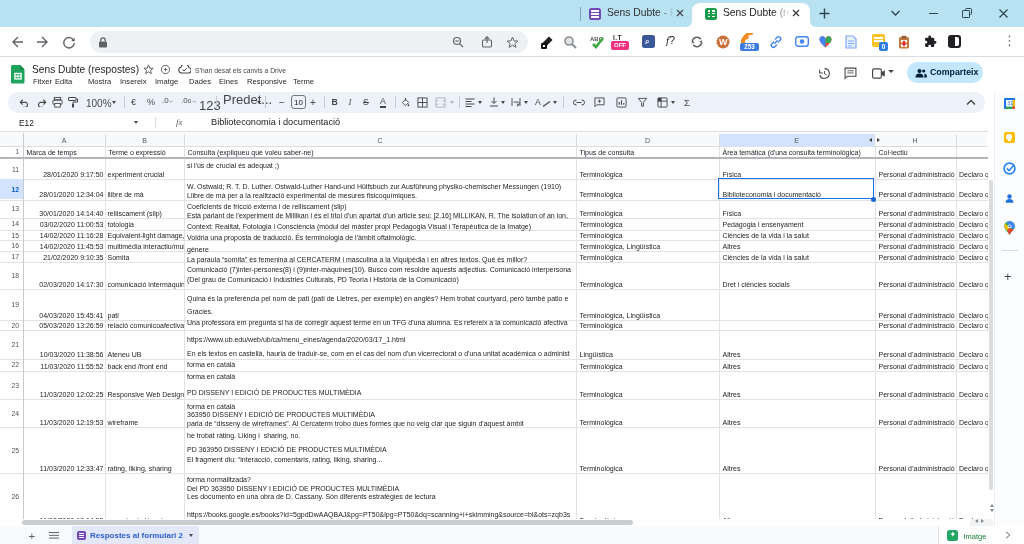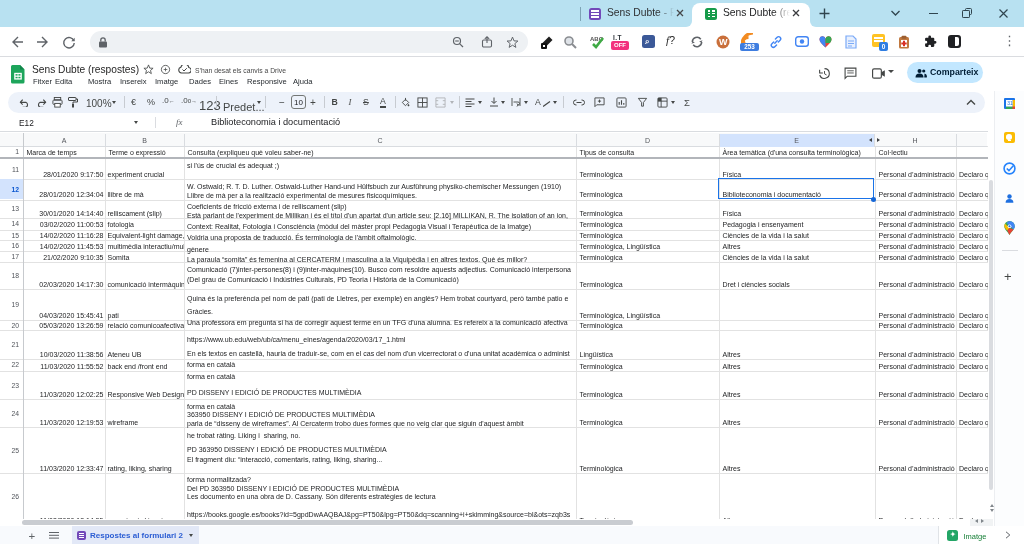--- a/index.html
+++ b/index.html
@@ -166,21 +166,21 @@
     </svg>
     <div class="abs" style="left:195px;top:9.5px;font-size:6.8px;color:#474747">S’han desat els canvis a Drive</div>
     <div class="mi" style="left:33px;top:19.5px">Fitxer</div>
     <div class="mi" style="left:55px;top:19.5px">Edita</div>
     <div class="mi" style="left:88px;top:19.5px">Mostra</div>
     <div class="mi" style="left:120px;top:19.5px">Insereix</div>
     <div class="mi" style="left:155px;top:19.5px">Imatge</div>
     <div class="mi" style="left:189px;top:19.5px">Dades</div>
     <div class="mi" style="left:219px;top:19.5px">Eines</div>
     <div class="mi" style="left:247px;top:19.5px">Responsive</div>
-    <div class="mi" style="left:293px;top:19.5px">Ajuda</div>
+    <div class="mi" style="left:293px;top:19.5px">Terme</div>
     <svg class="abs" style="left:818px;top:10px" width="13" height="13" viewBox="0 0 24 24">
       <path d="M12 3 a9 9 0 1 1 -8.7 11.7 M3 5 v6 h6" stroke="#444746" stroke-width="2" fill="none"></path>
       <path d="M12 7.5 v5 l3.8 2.2" stroke="#444746" stroke-width="1.8" fill="none"></path>
     </svg>
     <svg class="abs" style="left:844px;top:10px" width="13" height="13" viewBox="0 0 24 24">
       <path d="M2 2 H22 V17 H6 L2 21 Z" stroke="#444746" stroke-width="2" fill="none"></path>
       <path d="M6 7 h12 M6 11 h12" stroke="#444746" stroke-width="1.6"></path>
     </svg>
     <svg class="abs" style="left:872px;top:11px" width="14" height="11" viewBox="0 0 24 18">
       <rect x="1" y="1" width="15" height="16" rx="2.5" stroke="#444746" stroke-width="2" fill="none"></rect>
@@ -218,21 +218,21 @@
     </svg>
     <div class="abs" style="left:86px;top:7px;font-size:10px;color:#444746">100%</div>
     <div class="abs" style="left:112px;top:9.5px;width:0;height:0;border:2.8px solid transparent;border-top:3.6px solid #444746"></div>
     <div class="abs" style="left:124px;top:5px;width:1px;height:12px;background:#c7cbd1"></div>
     <div class="abs" style="left:131px;top:5.5px;font-size:9px;color:#444746">€</div>
     <div class="abs" style="left:147px;top:5.5px;font-size:9px;color:#444746">%</div>
     <div class="abs" style="left:162px;top:5px;font-size:8px;color:#444746">.0<span style="font-size:6px">←</span></div>
     <div class="abs" style="left:181px;top:5px;font-size:8px;color:#444746">.0<span style="font-size:6px">0→</span></div>
     <div class="abs" style="left:199px;top:6.5px;font-size:13px;color:#444746">123</div>
     <div class="abs" style="left:216px;top:5px;width:1px;height:12px;background:#c7cbd1"></div>
-    <div class="abs" style="left:223px;top:10px;font-size:11px;color:#444746">Predet...</div>
+    <div class="abs" style="left:223px;top:1px;font-size:13px;color:#444746">Predet...</div>
     <div class="abs" style="left:256.5px;top:9.5px;width:0;height:0;border:2.8px solid transparent;border-top:3.6px solid #444746"></div>
     <div class="abs" style="left:265px;top:5px;width:1px;height:12px;background:#c7cbd1"></div>
     <div class="abs" style="left:279px;top:5.5px;font-size:10px;color:#444746">−</div>
     <div class="abs" style="left:291px;top:3.5px;width:15px;height:14px;border:1px solid #747775;border-radius:3px;font-size:8px;color:#202124;text-align:center;line-height:14px">10</div>
     <div class="abs" style="left:310px;top:5.5px;font-size:10px;color:#444746">+</div>
     <div class="abs" style="left:324px;top:5px;width:1px;height:12px;background:#c7cbd1"></div>
     <div class="abs" style="left:331.5px;top:6px;font-size:8.7px;font-weight:bold;color:#444746">B</div>
     <div class="abs" style="left:348.5px;top:6px;font-size:8.7px;font-style:italic;font-family:'Liberation Serif',serif;color:#444746">I</div>
     <div class="abs" style="left:363px;top:6px;font-size:8.7px;text-decoration:line-through;color:#444746">S</div>
     <div class="abs" style="left:380px;top:5.5px;font-size:8.7px;color:#444746;border-bottom:2px solid #444746;line-height:9.5px">A</div>

